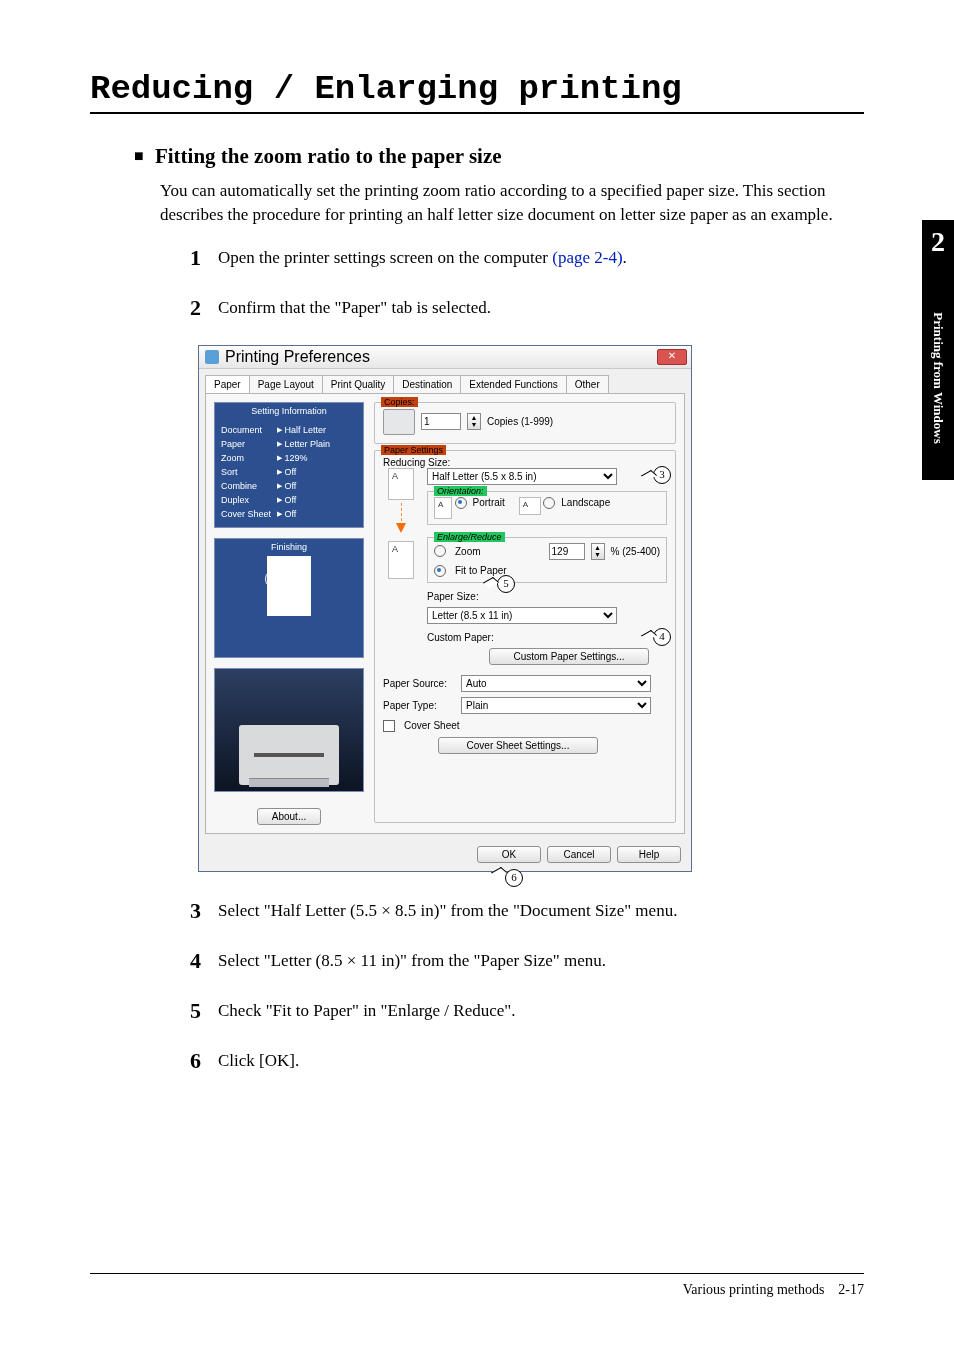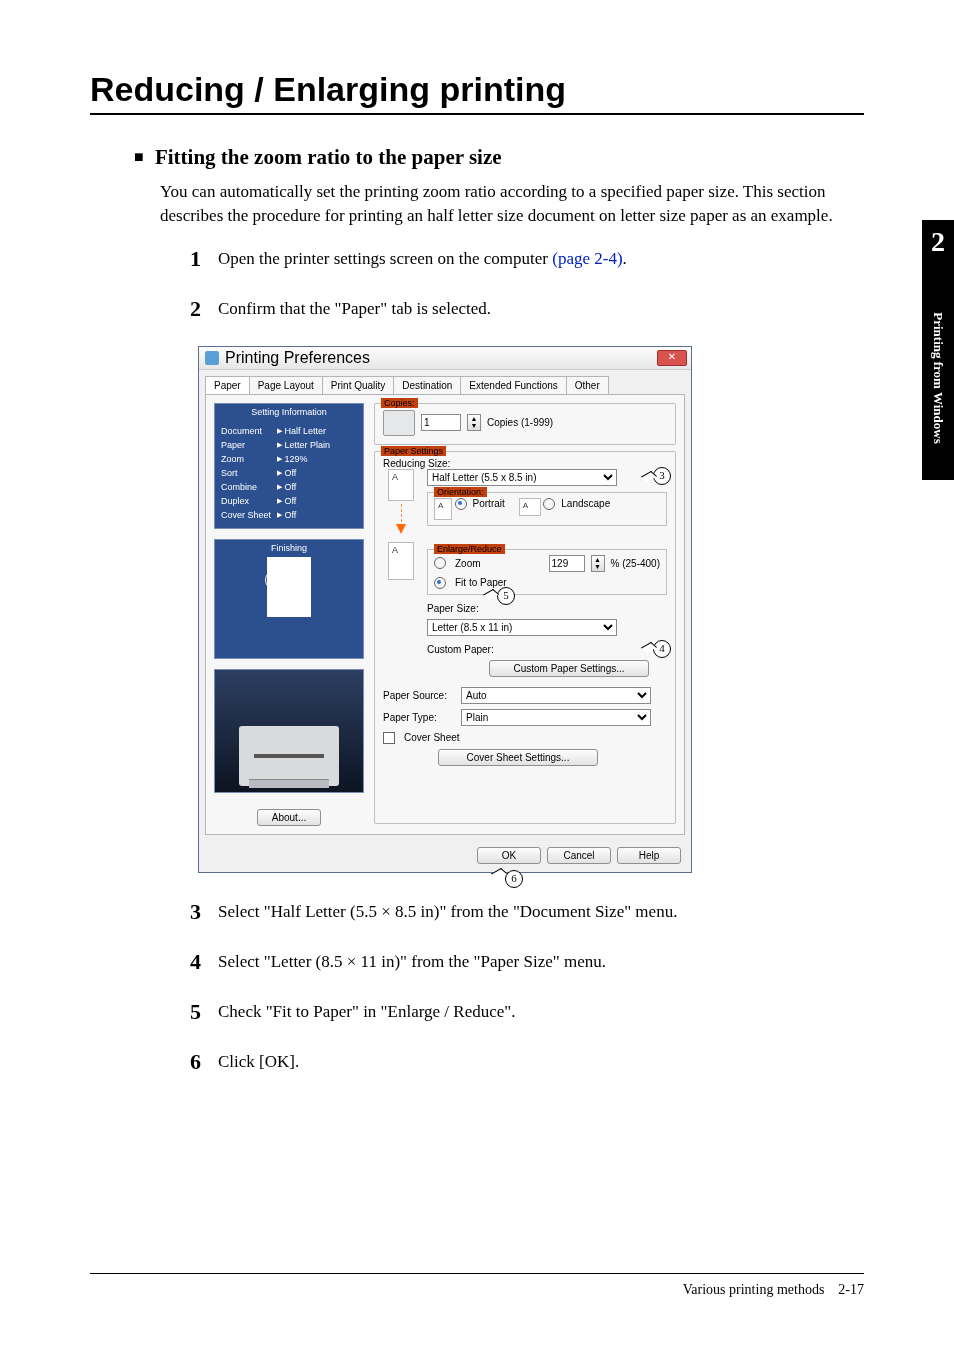--- a/index.html
+++ b/index.html
@@ -10,21 +10,21 @@
     color: #000;
     width: 954px;
     height: 1348px;
     position: relative;
     box-sizing: border-box;
   }
   .page-content {
     padding: 70px 90px 0 90px;
   }
   h1.main-title {
-    font-family: Liberation Sans, sans-serif;
+    font-family: Liberation Mono, monospace;
     font-size: 34px;
     font-weight: bold;
     margin: 0 0 8px 0;
     padding-bottom: 4px;
     border-bottom: 2px solid #000;
   }
   .sub-section {
     margin-top: 30px;
     margin-left: 44px;
   }
@@ -325,23 +325,24 @@
   }
   .sub-fieldset {
     border: 1px solid #c0c0c0;
     padding: 5px 6px;
     position: relative;
     margin-top: 2px;
   }
   .sub-fieldset .sublegend {
     position: absolute;
     top: -6px; left: 6px;
-    background: #c2410c;
+    background: #22c55e;
     padding: 0 3px;
     font-size: 9px;
+    font-style: italic;
   }
   .radio-dot {
     width: 10px; height: 10px; border-radius: 50%;
     border: 1px solid #666;
     display: inline-block;
     vertical-align: middle;
     margin-right: 3px;
     position: relative;
   }
   .radio-dot.checked::after {
@@ -541,21 +542,21 @@
                     <span class="sublegend">Orientation:</span>
                     <span class="small-icon-paper" style="width:16px;height:20px;"><span class="A" style="font-size:8px;">A</span></span>
                     <span class="radio-dot checked"></span>
                     <span class="lbl">Portrait</span>
                     &nbsp;&nbsp;&nbsp;
                     <span class="small-icon-paper" style="width:20px;height:16px;"><span class="A" style="font-size:8px;">A</span></span>
                     <span class="radio-dot"></span>
                     <span class="lbl">Landscape</span>
                   </div>
 
-                  <div class="sub-fieldset" style="margin-top:23px;">
+                  <div class="sub-fieldset" style="margin-top:12px;">
                     <span class="sublegend">Enlarge/Reduce</span>
                     <div class="row-line">
                       <span class="radio-dot"></span>
                       <span class="lbl">Zoom</span>
                       <span style="flex:1"></span>
                       <input class="win-input" style="width: 30px;" value="129">
                       <span style="display:inline-block;width:12px;height:15px;border:1px solid #8a8a8a;background:linear-gradient(#fff,#ddd);font-size:7px;text-align:center;line-height:7px;">▲<br>▼</span>
                       <span class="lbl">% (25-400)</span>
                     </div>
                     <div class="row-line" style="margin-bottom:0;">

